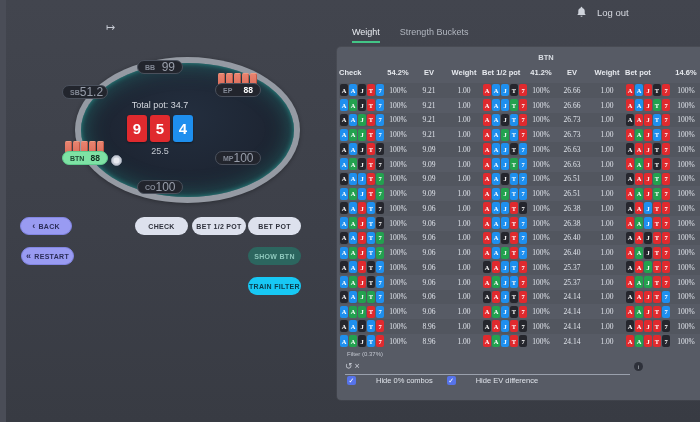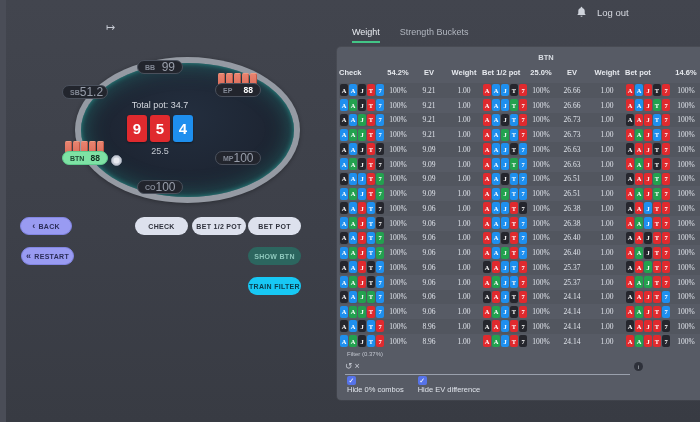--- a/index.html
+++ b/index.html
@@ -100,21 +100,21 @@
   .info{position:absolute;top:315px;left:297px;width:9px;height:9px;border-radius:50%;
         background:#2e313a;color:#ccd0d8;font-size:6px;display:flex;align-items:center;
         justify-content:center;cursor:pointer;}
   .sort-box{position:absolute;top:306px;left:318px;width:46px;height:32px;background:#4d515b;
             border-radius:3px;padding:4px 4px;box-sizing:border-box;cursor:pointer;}
   .sort-label{font-size:6px;color:#aeb3bd;}
   .sort-value{display:flex;justify-content:space-between;align-items:center;margin-top:3px;
               font-size:7.5px;color:#e8ebf0;}
   .sort-value .caret{font-size:6px;color:#c9cdd5;}
   .checks{position:absolute;top:329px;left:10px;display:flex;gap:14px;align-items:center;}
-  .check-item{display:flex;align-items:flex-start;gap:0;font-size:7.5px;color:#dfe3ea;cursor:pointer;flex-direction:column;}
+  .check-item{display:flex;align-items:flex-start;gap:20px;font-size:7.5px;color:#dfe3ea;cursor:pointer;}
   .checkbox{width:9px;height:9px;border-radius:2px;background:#5673e9;color:#fff;font-size:7px;
             line-height:9px;display:flex;align-items:center;justify-content:center;}
 </style>
 </head>
 <body>
 
 <div class="edge-strip"></div>
 
 <div class="title">
   <span class="arrow">↦</span>
@@ -226,21 +226,21 @@
   </div>
 
 <div class="panel">
   <div class="pos-label">BTN</div>
   <div class="grid-head pgrid">
     <div class="hl">Check</div>
     <div class="hc">54.2%</div>
     <div class="hc">EV</div>
     <div class="hc">Weight</div>
     <div class="hl">Bet 1/2 pot</div>
-    <div class="hc">25.0%</div>
+    <div class="hc">41.2%</div>
     <div class="hc">EV</div>
     <div class="hc">Weight</div>
     <div class="hl">Bet pot</div>
     <div class="hc">14.6%</div>
   </div>
   <div class="rows" id="rows">
       <div class="row pgrid">
         <div class="cards">
           <span class="chip" style="background: rgb(37, 38, 45);">A</span>
           <span class="chip" style="background: rgb(30, 143, 238);">A</span>

